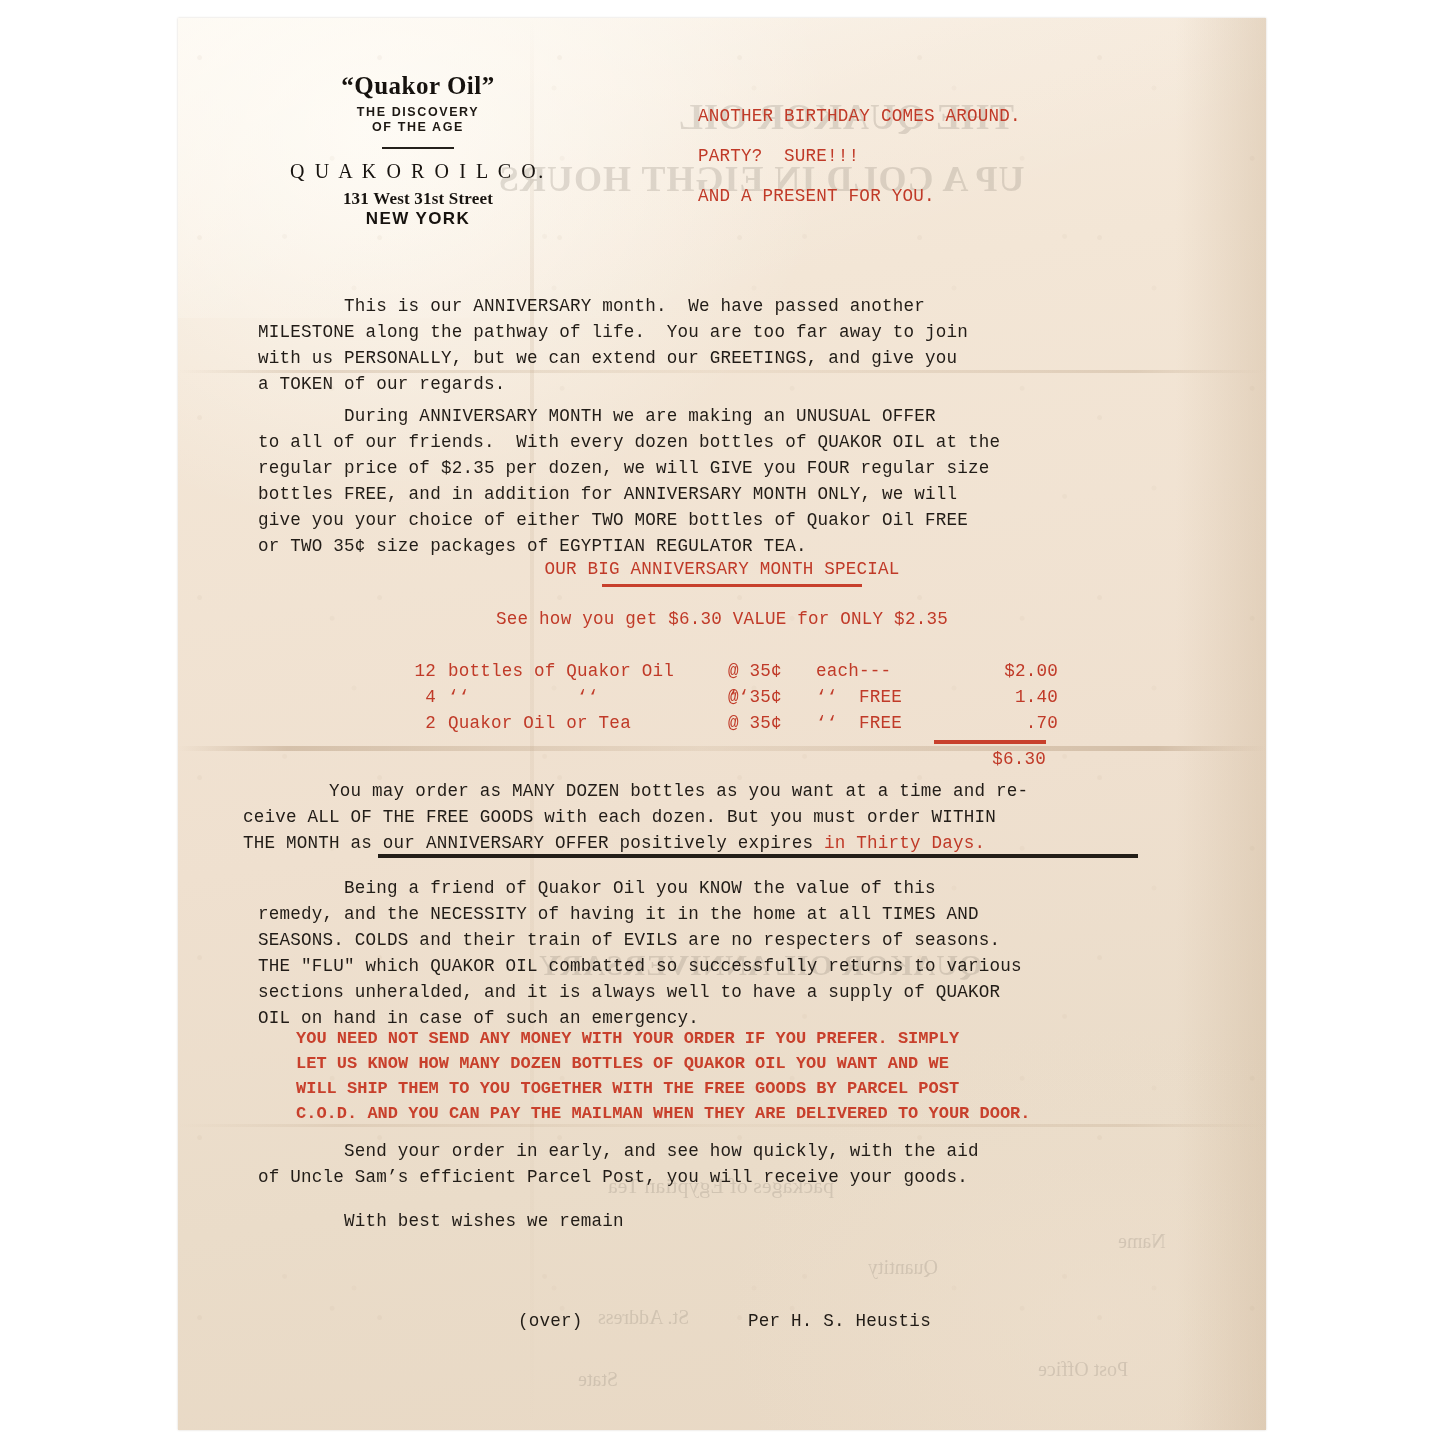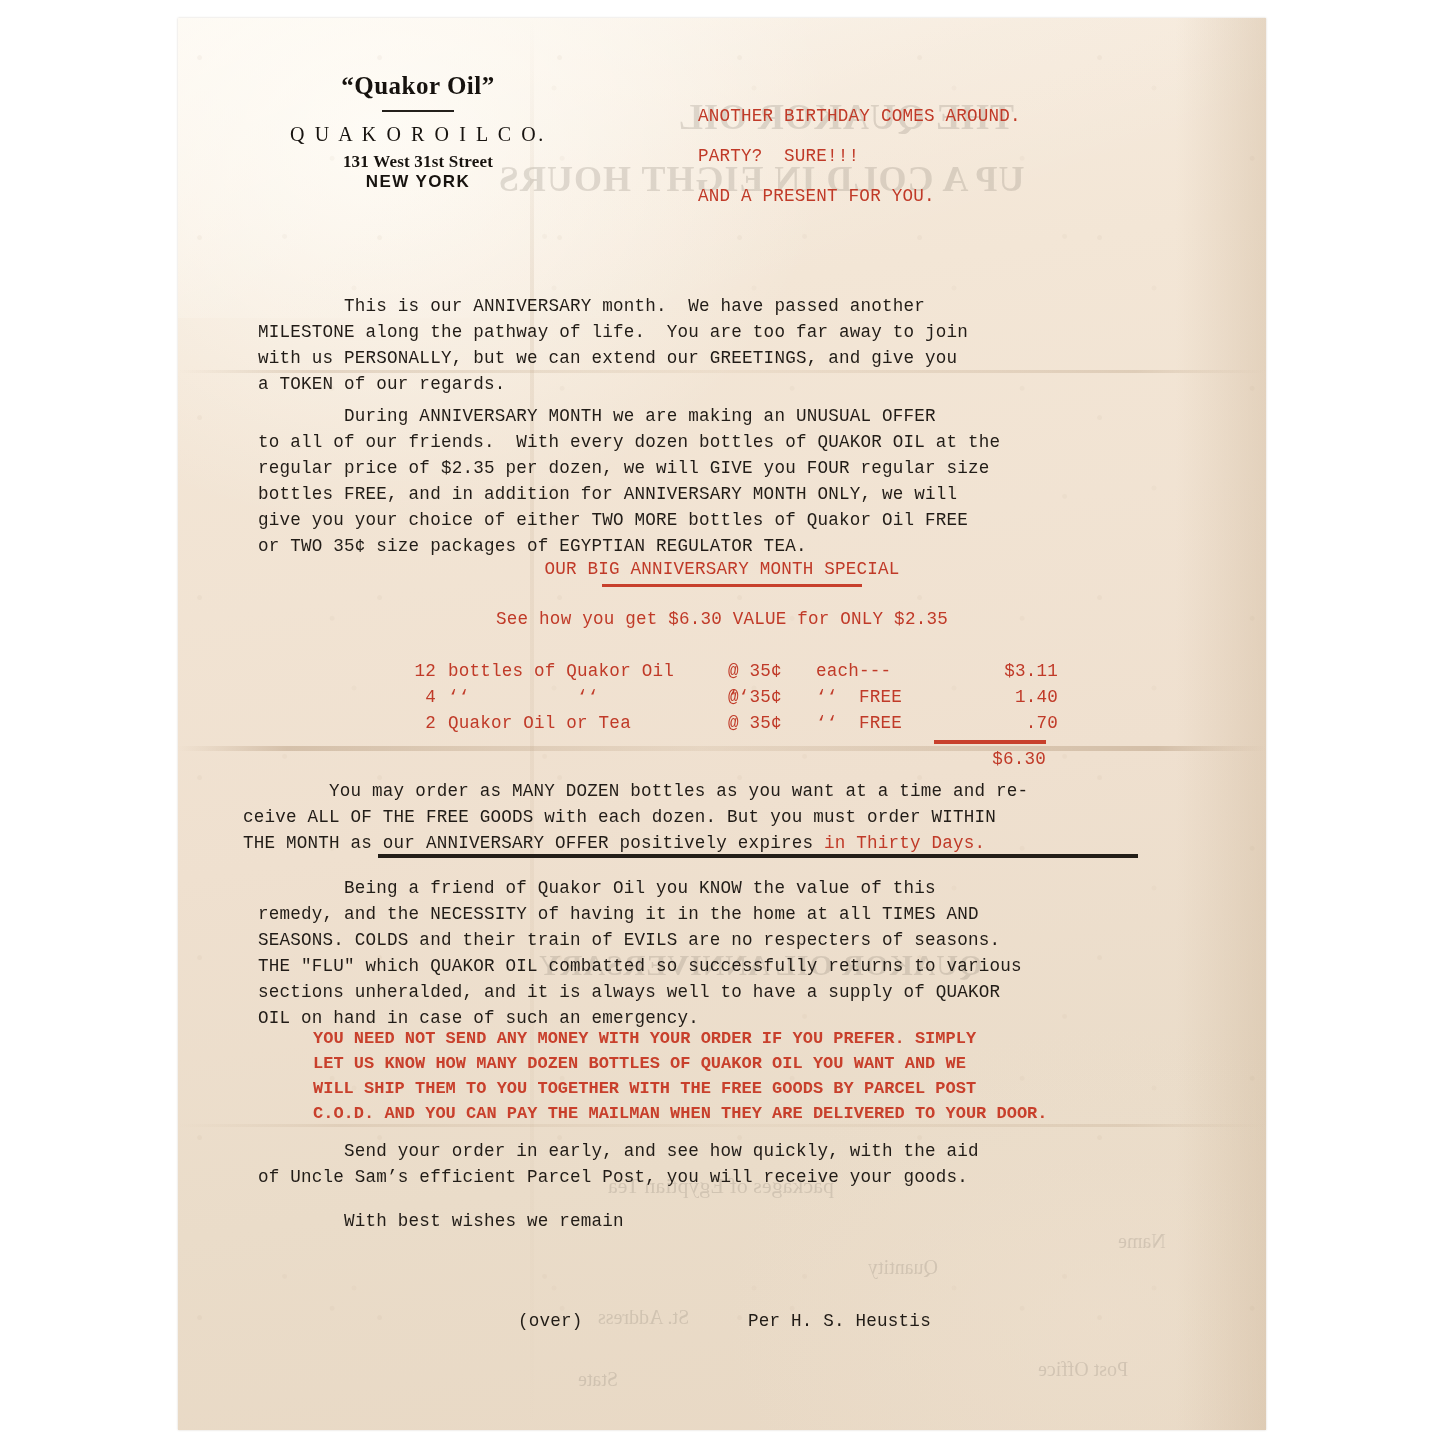--- a/index.html
+++ b/index.html
@@ -63,21 +63,21 @@
   .c-note{width:130px;}
   .c-amt{width:112px;text-align:right;}
   #table .rule{height:3.5px;background:#c8402c;width:112px;margin:4px 0 2px 532px;}
   #table .totalrow{margin-left:532px;}
 
   #para3{position:absolute;left:65px;top:760px;}
   #para3 .ul-black{position:absolute;left:135px;top:76px;width:760px;height:3.5px;background:#231e18;}
 
   #para4{position:absolute;left:80px;top:857px;}
 
-  #cod{position:absolute;left:135px;top:1008px;}
+  #cod{position:absolute;left:118px;top:1008px;}
   #cod .tw{font-weight:bold;letter-spacing:0;font-size:17px;line-height:25px;}
 
   #para5{position:absolute;left:80px;top:1120px;}
   #closing{position:absolute;left:80px;top:1190px;}
   #signature{position:absolute;left:340px;top:1232px;}
   #overline{position:absolute;left:340px;top:1290px;}
 
   
   #grain{position:absolute;inset:0;pointer-events:none;opacity:.30;
     background-image:
@@ -105,20 +105,24 @@
     <div class="bleed" style="left:360px;top:930px;font-size:30px;letter-spacing:1px;">QUAKOR OIL ANNIVERSARY</div>
     <div class="bleed" style="left:430px;top:1155px;font-size:22px;font-weight:normal;">packages of Egyptian Tea</div>
     <div class="bleed" style="left:690px;top:1238px;font-size:20px;font-weight:normal;">Quantity</div>
     <div class="bleed" style="left:420px;top:1288px;font-size:20px;font-weight:normal;">St. Address</div>
     <div class="bleed" style="left:940px;top:1212px;font-size:20px;font-weight:normal;">Name</div>
     <div class="bleed" style="left:860px;top:1340px;font-size:20px;font-weight:normal;">Post Office</div>
     <div class="bleed" style="left:400px;top:1350px;font-size:20px;font-weight:normal;">State</div>
 
     <div id="letterhead">
       <div class="lh-brand">“Quakor Oil”</div>
+      <div class="lh-sub">
+        <div>THE DISCOVERY</div>
+        <div>OF THE AGE</div>
+      </div>
       <div class="lh-rule"></div>
       <div class="lh-co">Q U A K O R  O I L  C O.</div>
       <div class="lh-addr">131 West 31st Street</div>
       <div class="lh-city">NEW YORK</div>
     </div>
 
     <div id="headline">
       <div class="tw red">ANOTHER BIRTHDAY COMES AROUND.</div>
       <div class="tw red">PARTY?  SURE!!!</div>
       <div class="tw red">AND A PRESENT FOR YOU.</div>
@@ -142,21 +146,21 @@
       </div>
       <div class="sp-value tw red">See how you get $6.30 VALUE for ONLY $2.35</div>
     </div>
 
     <div id="table">
       <div class="trow">
         <span class="tw red c-qty">12</span>
         <span class="tw red c-desc">bottles of Quakor Oil</span>
         <span class="tw red c-rate">@ 35¢</span>
         <span class="tw red c-note">each---</span>
-        <span class="tw red c-amt">$3.11</span>
+        <span class="tw red c-amt">$2.00</span>
       </div>
       <div class="trow">
         <span class="tw red c-qty">4</span>
         <span class="tw red c-desc">‘‘          ‘‘            ‘‘</span>
         <span class="tw red c-rate">@ 35¢</span>
         <span class="tw red c-note">‘‘  FREE</span>
         <span class="tw red c-amt">1.40</span>
       </div>
       <div class="trow">
         <span class="tw red c-qty">2</span>

